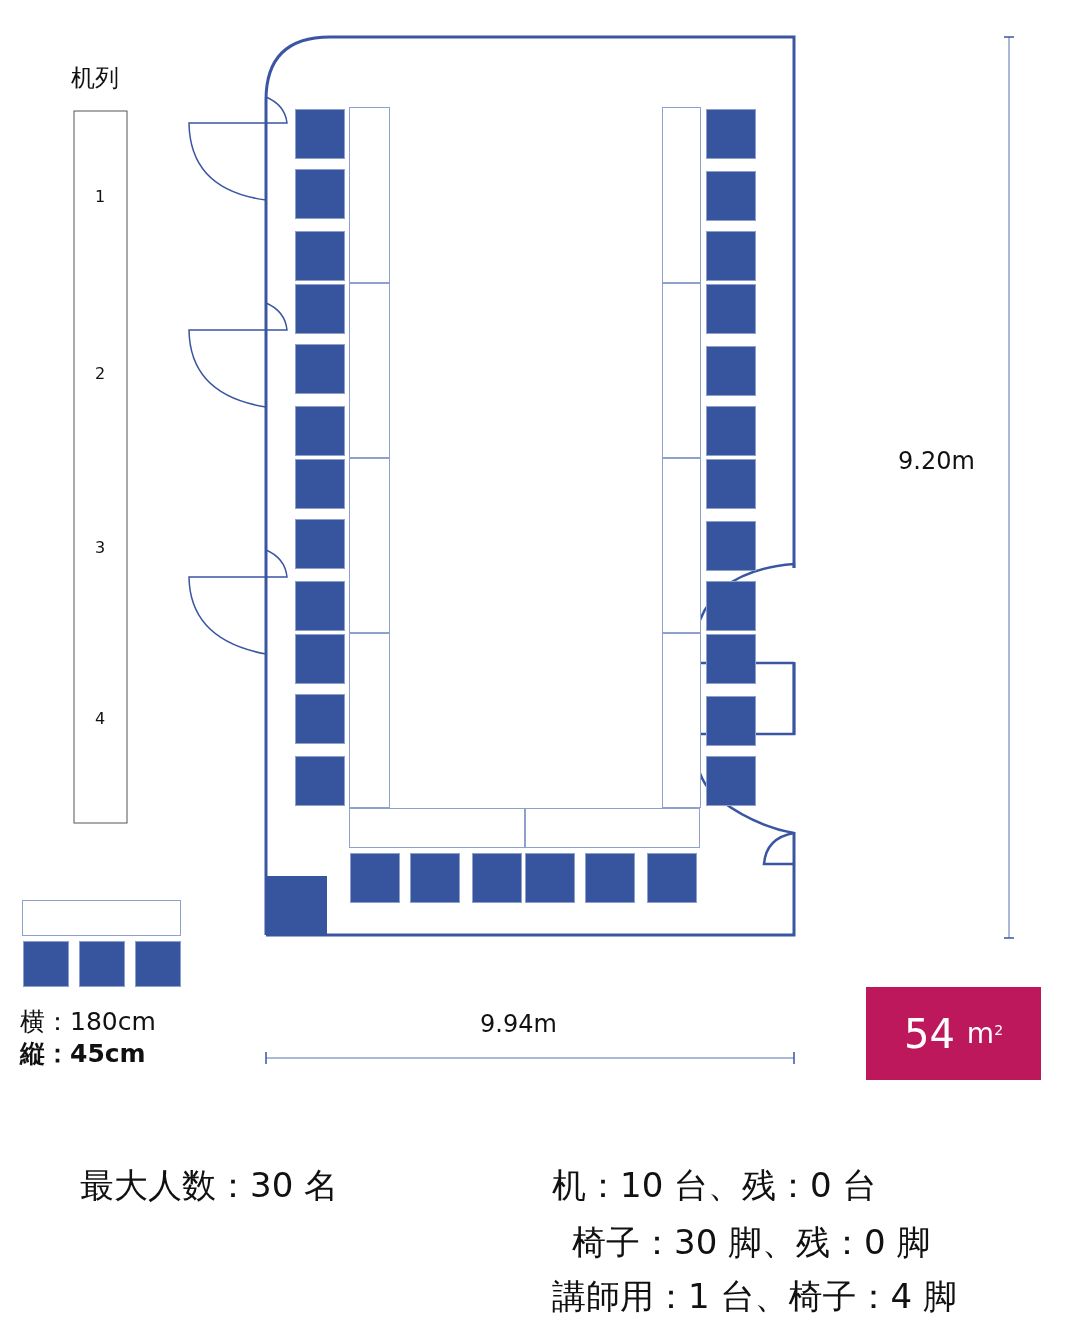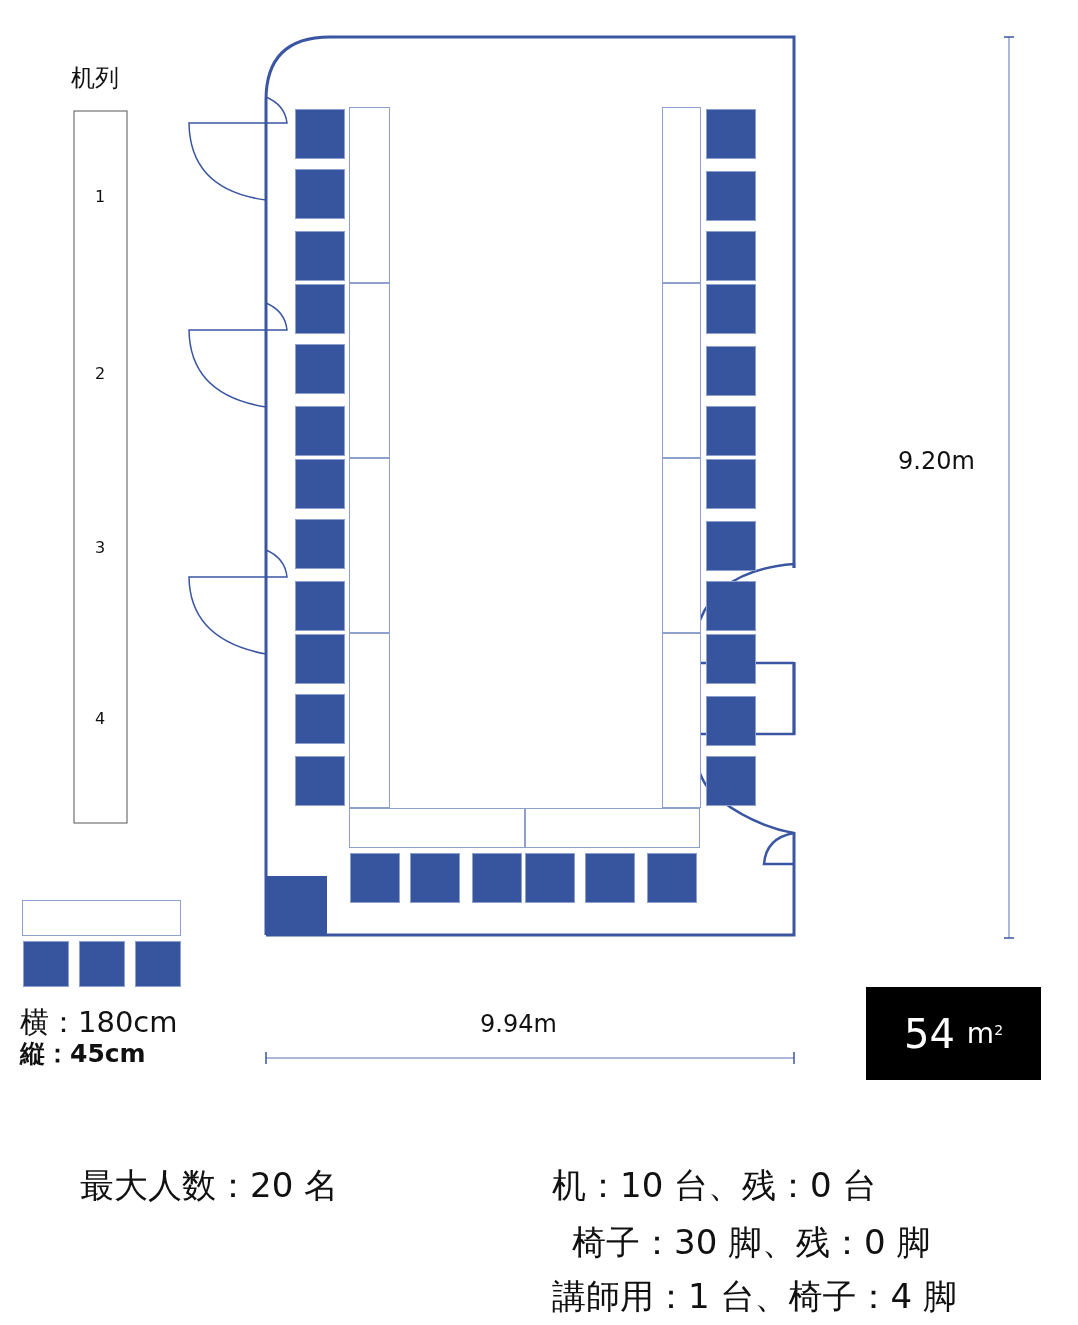--- a/index.html
+++ b/index.html
@@ -2,21 +2,21 @@
 <html><head>
 <meta charset="utf-8">
 <style>
   html, body { margin: 0; padding: 0; background: #ffffff; }
   body { width: 1078px; height: 1325px; position: relative; overflow: hidden;
          font-family: "DejaVu Sans", "Liberation Sans", sans-serif; color: #111; }
   svg.plan { position: absolute; left: 0; top: 0; }
   .chair { position: absolute; background: #37549e; box-shadow: 0 0 0 1px #8ea0cd; }
   .desk { position: absolute; background: #fff; border: 1.5px solid #8ea0cd; box-sizing: border-box; }
   .txt { position: absolute; white-space: nowrap; }
-  .area-box { position: absolute; background: #000000; color: #fff; display: flex;
+  .area-box { position: absolute; background: #be185d; color: #fff; display: flex;
               align-items: center; justify-content: center; }
   .area-box .sup { font-size: 14px; vertical-align: top; position: relative; top: -4px; }
 </style>
 </head>
 <body>
 
 <svg class="plan" width="1078" height="1325">
 
   <path d="M266 935 L266 100 Q266 37 330 37 L794 37 L794 568 M794 662 L794 735 M794 832 L794 935 L266 935" fill="none" stroke="#3a56a2" stroke-width="3"></path>
 
@@ -106,28 +106,28 @@
 <div class="chair" style="left:526px;top:854px;width:48px;height:48px;"></div>
 <div class="chair" style="left:586px;top:854px;width:48px;height:48px;"></div>
 <div class="chair" style="left:648px;top:854px;width:48px;height:48px;"></div>
 
 <div class="chair" style="left:266px;top:876px;width:61px;height:60px;box-shadow:none;"></div>
 
 <div class="desk" style="left:22px;top:900px;width:159px;height:36px;"></div>
 <div class="chair" style="left:24px;top:942px;width:44px;height:44px;"></div>
 <div class="chair" style="left:80px;top:942px;width:44px;height:44px;"></div>
 <div class="chair" style="left:136px;top:942px;width:44px;height:44px;"></div>
-<div class="txt" style="left:20px;top:1006px;font-size:29px;line-height:32px;">横：180cm</div>
+<div class="txt" style="left:20px;top:1006px;font-size:25px;line-height:32px;">横：180cm</div>
 <div class="txt" style="left:20px;top:1038px;font-size:25px;line-height:32px;font-weight:bold;">縦：45cm</div>
 
 <div class="txt" style="left:480px;top:1010px;font-size:24px;">9.94m</div>
 <div class="txt" style="left:898px;top:447px;font-size:24px;text-align:center;">9.20m</div>
 
 <div class="area-box" style="left:866px;top:987px;width:175px;height:93px;">
   <span style="font-size:40px;">54</span>
   <span style="font-size:28px;margin-left:12px;">m</span>
     <span class="sup">2</span>
 </div>
 
-<div class="txt" style="left:80px;top:1163px;font-size:34px;">最大人数：20 名</div>
+<div class="txt" style="left:80px;top:1163px;font-size:34px;">最大人数：30 名</div>
 <div class="txt" style="left:552px;top:1163px;font-size:34px;">机：10 台、残：0 台</div>
 <div class="txt" style="left:552px;top:1220px;font-size:34px;margin-left:20px;">椅子：30 脚、残：0 脚</div>
 <div class="txt" style="left:552px;top:1274px;font-size:34px;">講師用：1 台、椅子：4 脚</div>
 
 </body></html>

